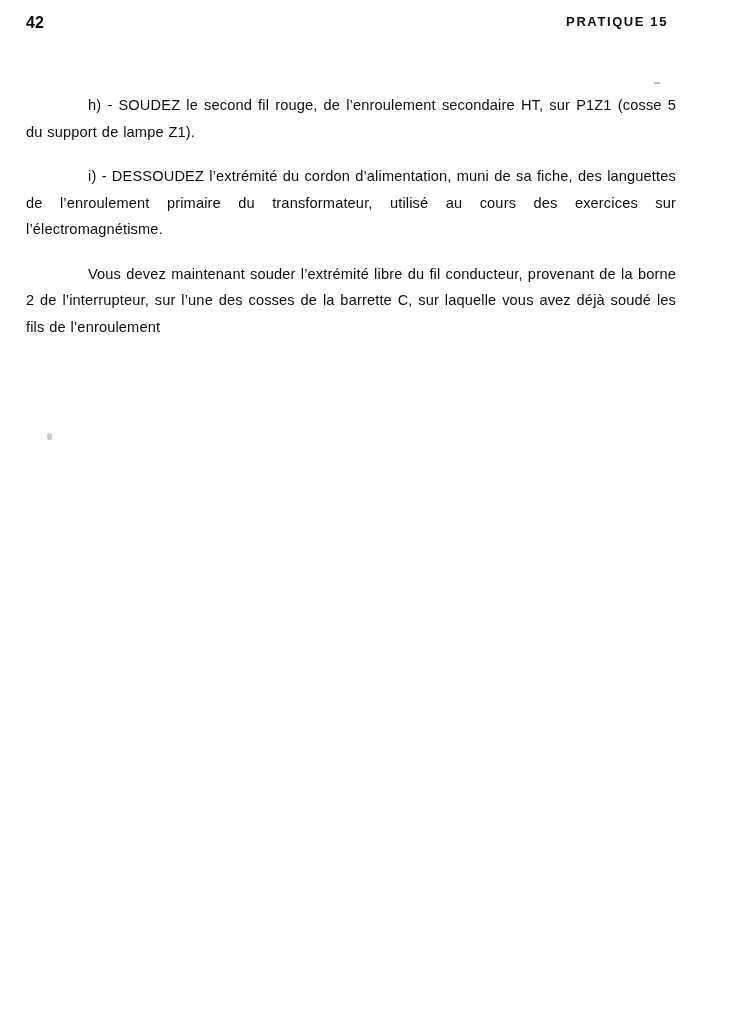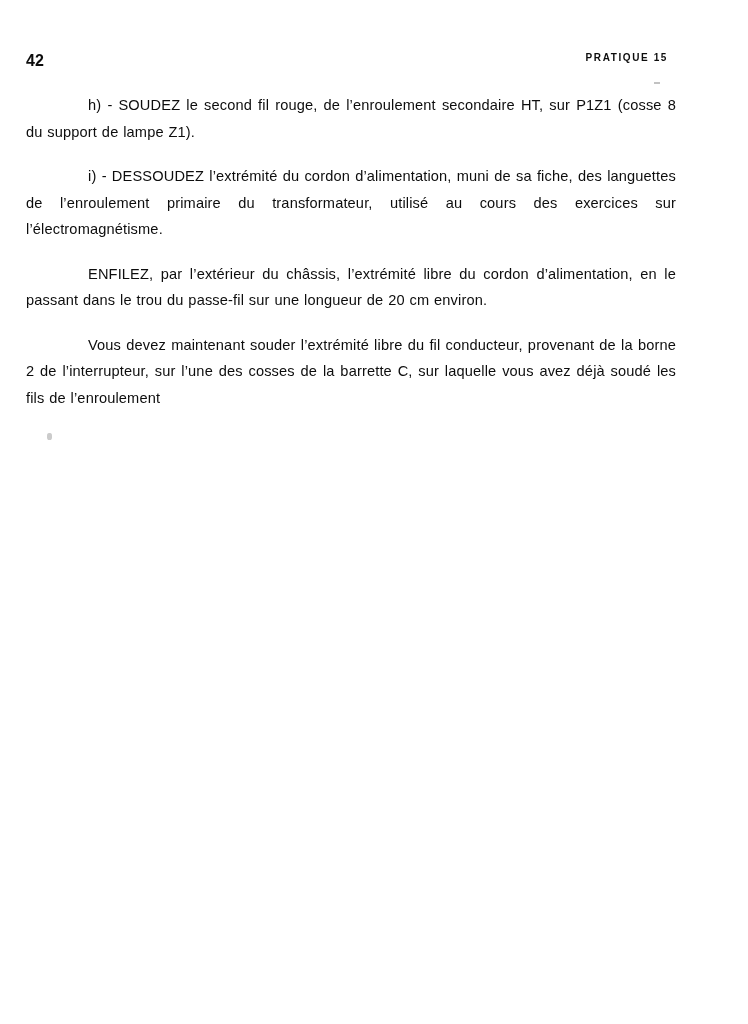--- a/index.html
+++ b/index.html
@@ -21,35 +21,34 @@
     position: relative;
     box-sizing: border-box;
     padding: 0;
   }
   .header {
     position: absolute;
     top: 14px;
     left: 0;
     width: 748px;
     height: 26px;
-    margin-top: 38px;
   }
   .header .folio {
     position: absolute;
     left: 26px;
     top: 0;
     font-size: 16px;
     font-weight: bold;
     letter-spacing: 0.2px;
   }
   .header .running-title {
     position: absolute;
     right: 80px;
     top: 0;
-    font-size: 10px;
+    font-size: 13px;
     font-weight: bold;
     letter-spacing: 1.6px;
   }
   .body-text {
     position: absolute;
     top: 92px;
     left: 26px;
     width: 650px;
   }
   p.para {
@@ -93,19 +92,18 @@
 
   <div class="header">
     <div class="folio">42</div>
     <div class="running-title">PRATIQUE 15</div>
   </div>
 
   <div class="stray-mark-2"></div>
   <div class="stray-mark"></div>
 
   <div class="body-text">
-    <p class="para">h) - SOUDEZ le second fil rouge, de l’enroulement secondaire HT, sur P1Z1 (cosse 8 du support de lampe Z1).</p>
+    <p class="para">h) - SOUDEZ le second fil rouge, de l’enroulement secondaire HT, sur P1Z1 (cosse 5 du support de lampe Z1).</p>
     <p class="para">i) - DESSOUDEZ l’extrémité du cordon d’alimentation, muni de sa fiche, des languettes de l’enroulement primaire du transformateur, utilisé au cours des exercices sur l’électromagnétisme.</p>
-    <p class="para">ENFILEZ, par l’extérieur du châssis, l’extrémité libre du cordon d’alimentation, en le passant dans le trou du passe-fil sur une longueur de 20 cm environ.</p>
     <p class="para">Vous devez maintenant souder l’extrémité libre du fil conducteur, provenant de la borne 2 de l’interrupteur, sur l’une des cosses de la barrette C, sur laquelle vous avez déjà soudé les fils de l’enroulement</p>
   </div>
 
 </div>
 
 </body></html>

